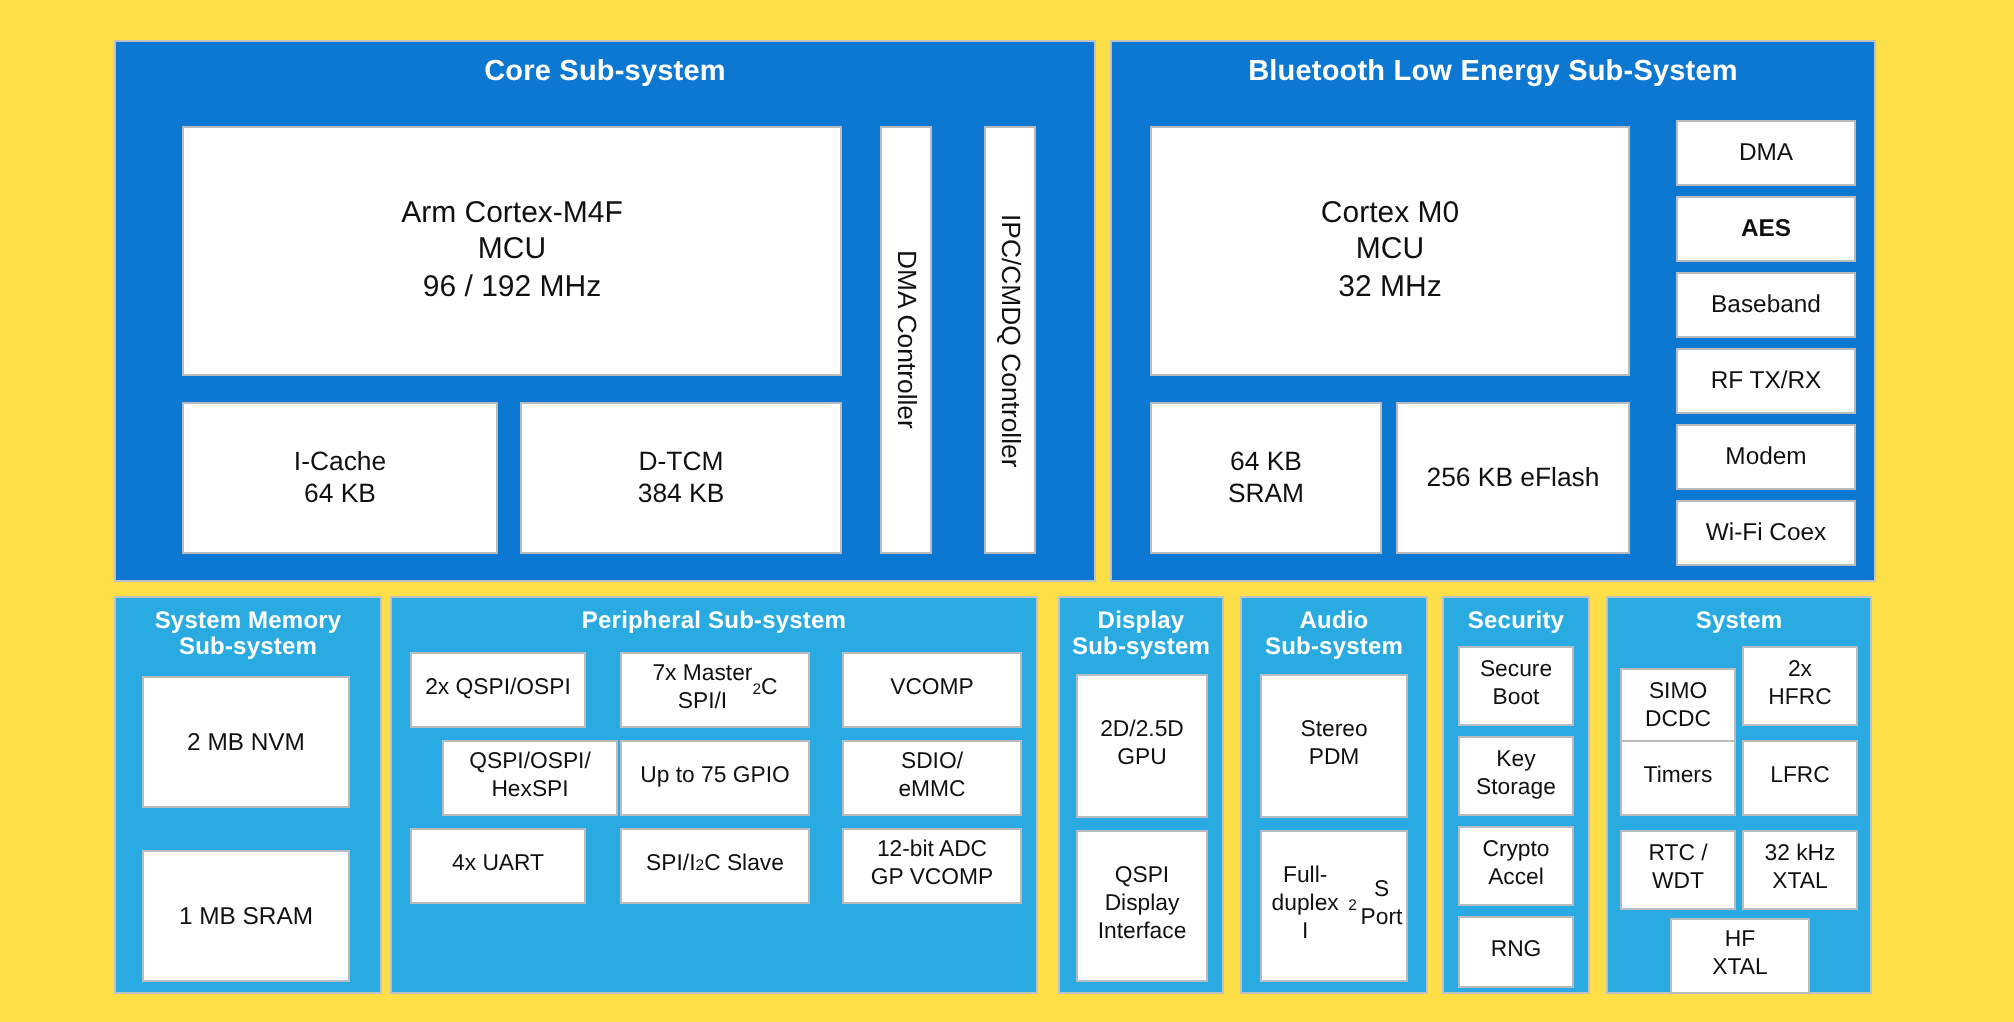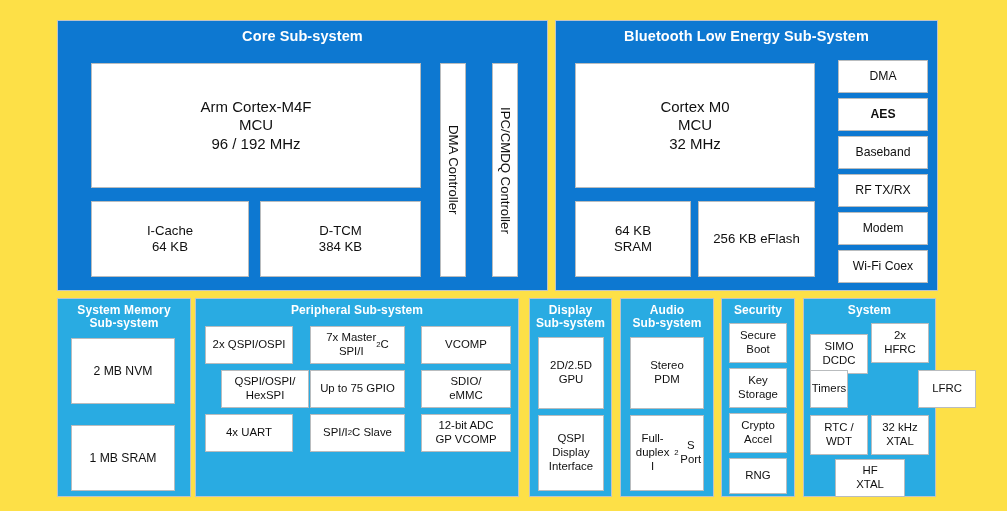--- a/index.html
+++ b/index.html
@@ -169,22 +169,22 @@
   <div class="box f11" style="left:729px; top:458px; width:58px; height:36px;">RNG</div>
 
   <div class="grp light" style="left:803px; top:298px; width:133px; height:199px;">
     <div class="grp-title t-small">System</div>
   </div>
 
   <div class="box f11" style="left:810px; top:323px; width:58px; height:40px;margin-top:11px;">SIMO
 DCDC</div>
   <div class="box f11" style="left:871px; top:323px; width:58px; height:40px;">2x
 HFRC</div>
-  <div class="box f11" style="left:810px; top:370px; width:38px; height:38px;">Timers</div>
-  <div class="box f11" style="left:918px; top:370px; width:58px; height:38px;">LFRC</div>
+  <div class="box f11" style="left:810px; top:370px; width:58px; height:38px;">Timers</div>
+  <div class="box f11" style="left:871px; top:370px; width:58px; height:38px;">LFRC</div>
   <div class="box f11" style="left:810px; top:415px; width:58px; height:40px;">RTC /
 WDT</div>
   <div class="box f11" style="left:871px; top:415px; width:58px; height:40px;">32 kHz
 XTAL</div>
   <div class="box f11" style="left:835px; top:459px; width:70px; height:38px;">HF
 XTAL</div>
 
 </div>
 
 </body></html>

